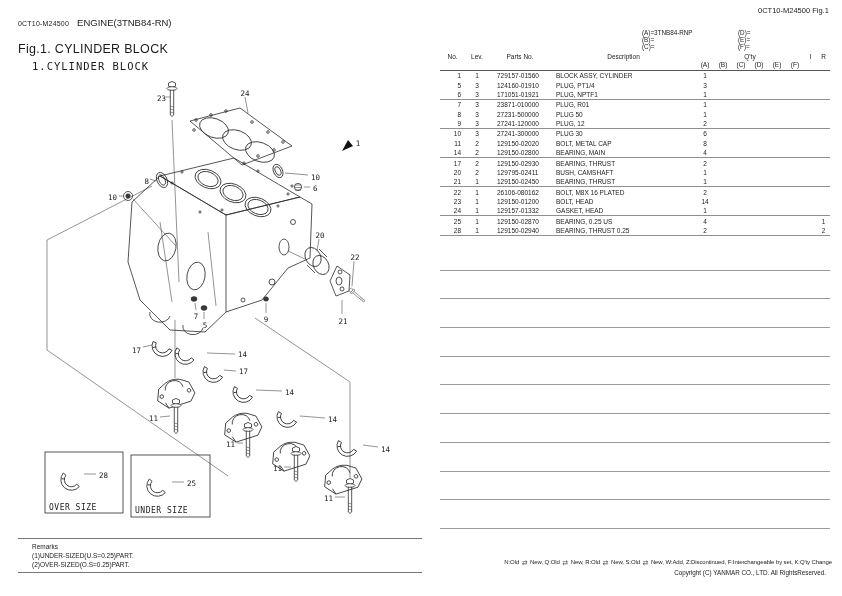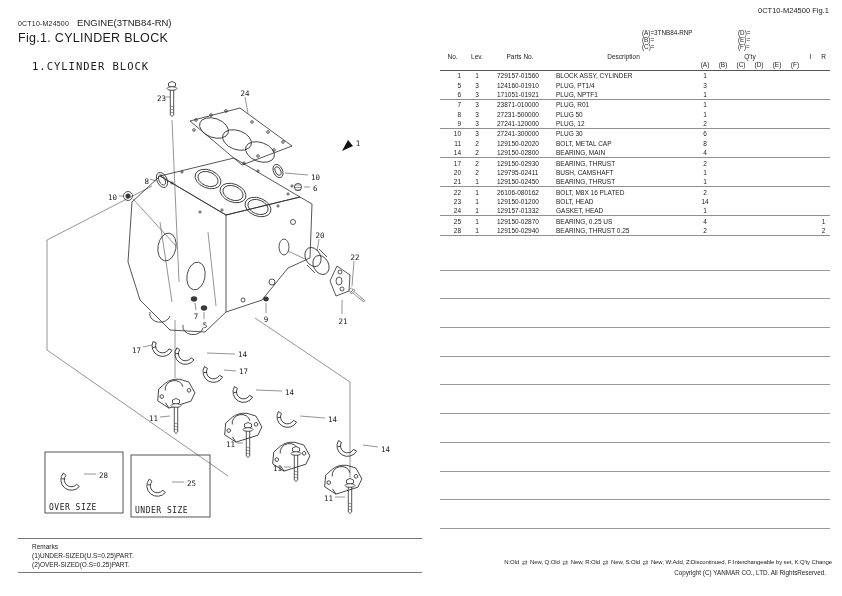--- a/index.html
+++ b/index.html
@@ -6,21 +6,21 @@
   html,body { background:#e8e8e8; }
   #page {
     position:relative; width:842px; height:596px; background:#ffffff;
     font-family:"Liberation Sans", sans-serif; color:#1c1c1c; overflow:hidden;
     margin:0 auto;
   }
   
   .hdr-left { position:absolute; left:18px; top:12px; }
   .hdr-left .code { font-size:7px; letter-spacing:0.2px; }
   .hdr-left .engine { font-size:9.5px; margin-left:8px;text-align:center; }
-  .hdr-left .figtitle { font-size:12.5px; margin-top:1px; letter-spacing:0.3px; }
+  .hdr-left .figtitle { font-size:12.5px; margin-top:12px; letter-spacing:0.3px; }
   .hdr-right { position:absolute; left:735px; top:6px; font-size:7.5px;margin-left:23px; }
   .codes { position:absolute; top:29px; font-size:6.3px; line-height:7px; }
   .codes.colA { left:642px; }
   .codes.colD { left:738px; }
 
   
   .diagram { position:absolute; left:0px; top:50px; }
   .diagram text { font-family:"DejaVu Sans Mono", monospace; fill:#1c1c1c; }
   .dtitle { font-size:10.5px; letter-spacing:1px; }
   .co { font-size:7.5px; }

